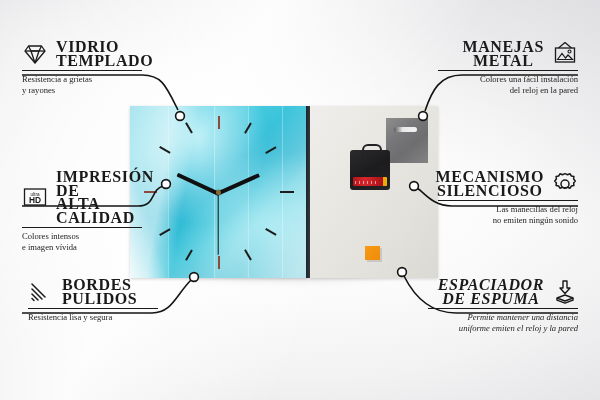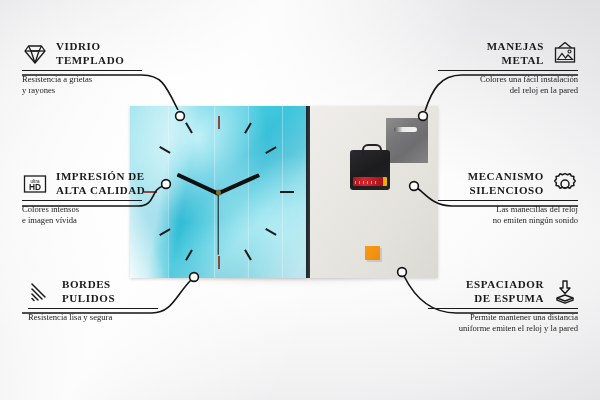--- a/index.html
+++ b/index.html
@@ -100,26 +100,26 @@
     box-shadow:2px 2px 0 rgba(170,170,168,.45);
   }
 
   
   .callout{position:absolute;}
   .callout .head{display:flex;align-items:center;gap:8px;}
   .callout.left .head{justify-content:flex-start;}
   .callout.right .head{justify-content:flex-end;}
   .title{
     font-family:"Liberation Serif", serif;
-    font-size:11px;font-weight:bold;color:#1a1a1a;
+    font-size:16px;font-weight:bold;color:#1a1a1a;
     letter-spacing:.6px;line-height:13.5px;text-transform:uppercase;
     white-space:pre-line;
   }
   .callout.left .title{text-align:left;}
-  .callout.right .title{text-align:right;}
+  .callout.right .title{text-align:center;}
   .rule{height:1.4px;background:#1a1a1a;margin-top:3px;}
   .desc{
     font-family:"Liberation Serif", serif;
     font-size:8.6px;color:#232323;line-height:11px;margin-top:3px;
     white-space:pre-line;
   }
   .callout.left .desc{text-align:left;font-family:Liberation Serif, serif;}
   .callout.right .desc{text-align:right;}
   .icon{width:26px;height:26px;flex:0 0 26px;display:block;}
   .icon svg{display:block;width:26px;height:26px;}
@@ -280,21 +280,21 @@
           <circle cx="13" cy="13" r="4"></circle>
         </g>
           </svg>
       </span>
     </div>
     <div class="rule" style="width:140px;margin-left:auto;"></div>
     <div class="desc">Las manecillas del reloj
 no emiten ningún sonido</div>
   </div>
 
-  <div class="callout right" style="left:428px;top:278px;width:150px;">
+  <div class="callout right" style="left:428px;top:278px;width:150px;font-style:italic;">
     <div class="head">
       <span class="title">ESPACIADOR
 DE ESPUMA</span>
       <span class="icon">
         <svg viewBox="0 0 26 26">
             <g fill="none" stroke="#1a1a1a" stroke-width="1.4" stroke-linejoin="round">
           <path d="M11 2 h4 v7 h3 l-5 5.5 -5 -5.5 h3 Z"></path>
           <path d="M13 16 l8 3 -8 3 -8 -3 Z"></path>
           <path d="M5 19 v2.2 l8 3 8 -3 V19"></path>
         </g>

